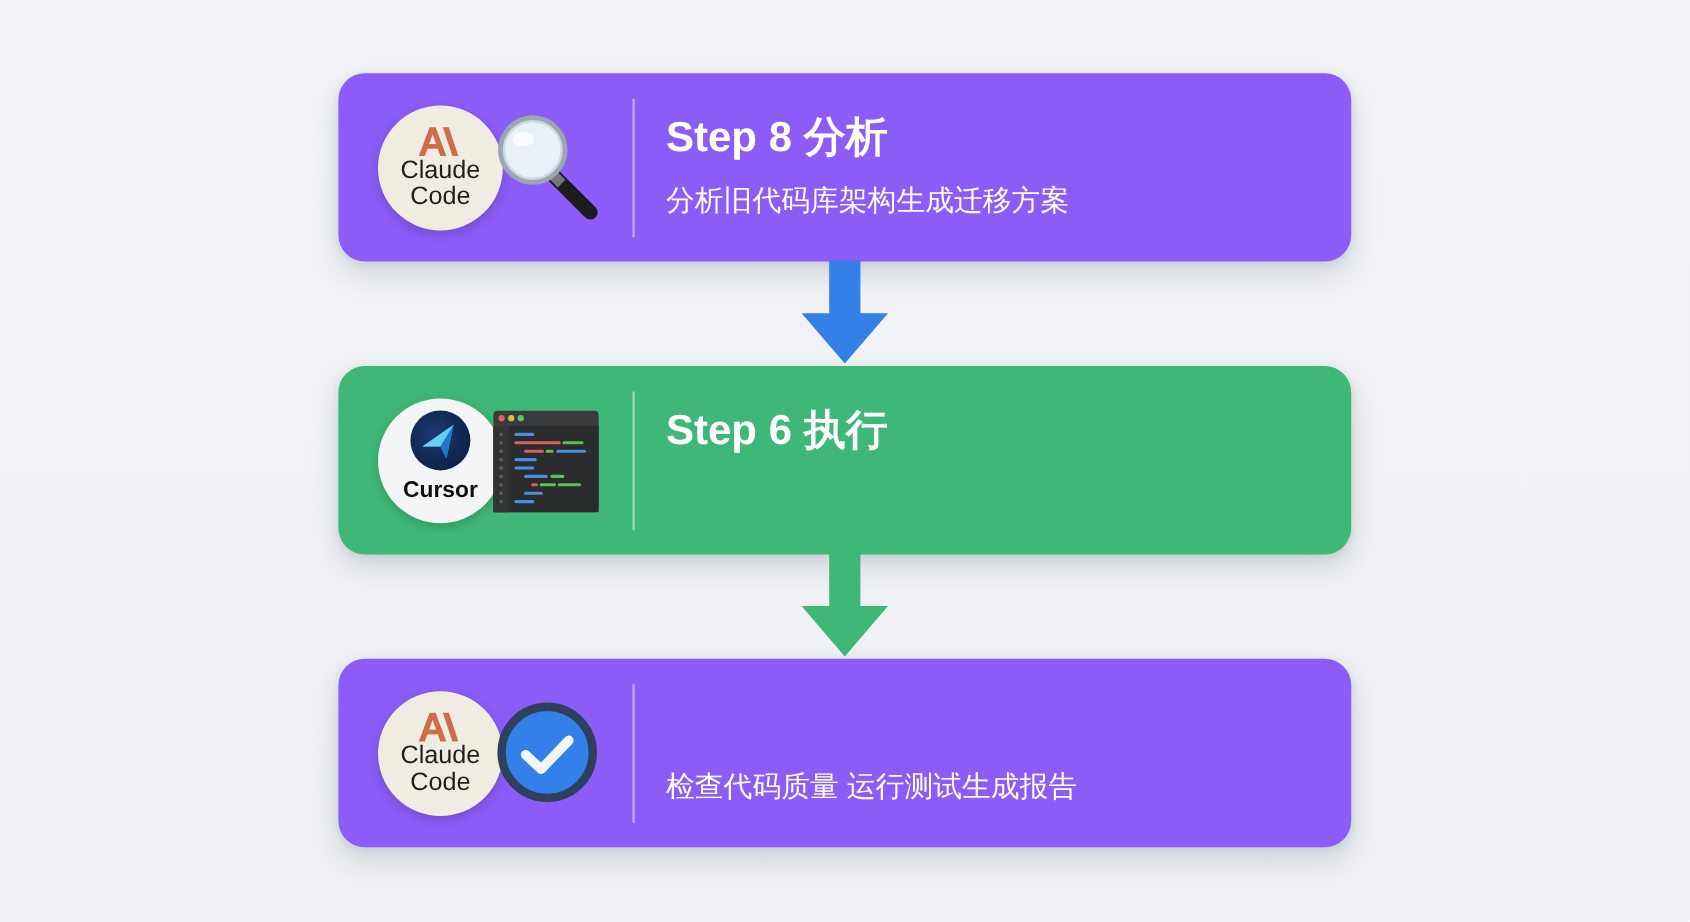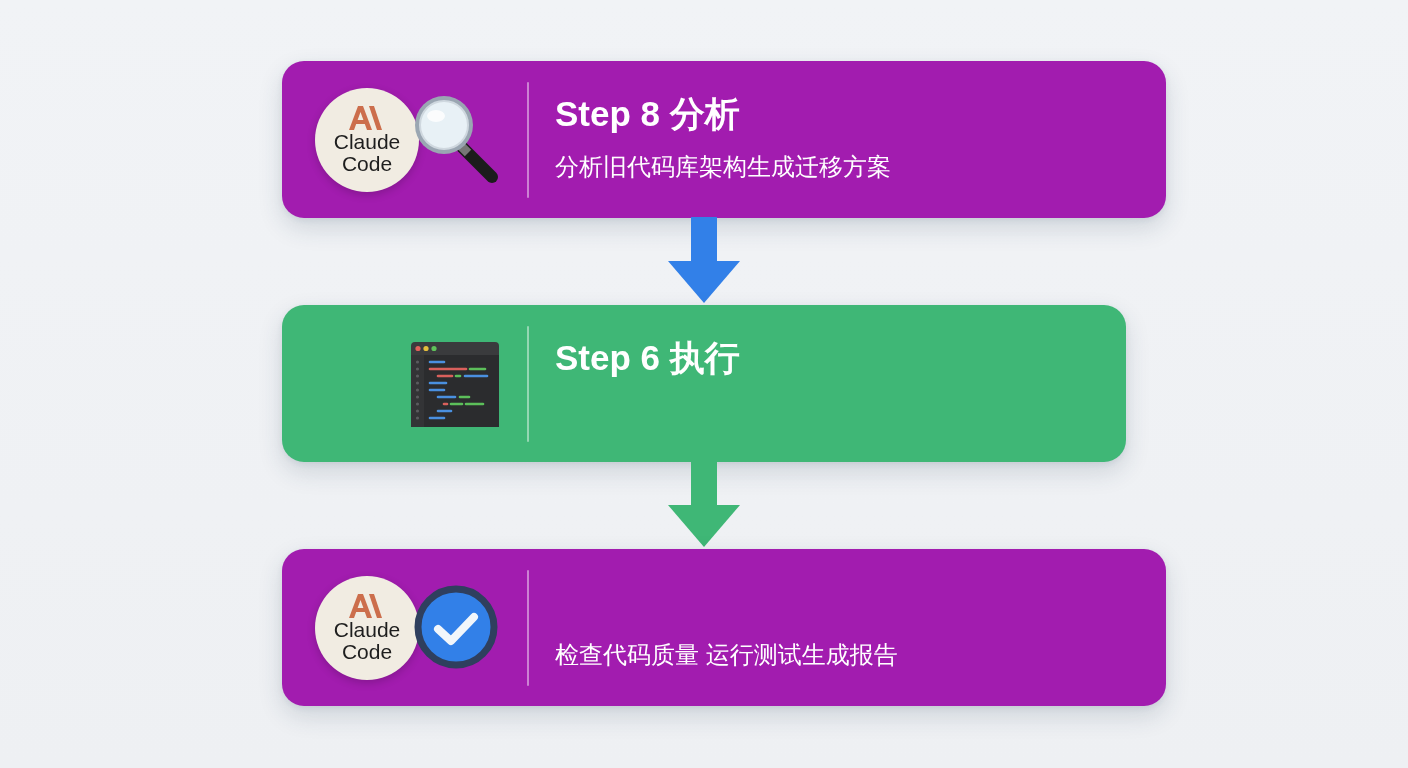--- a/index.html
+++ b/index.html
@@ -7,21 +7,21 @@
     width:1408px; height:768px; overflow:hidden;
     background: linear-gradient(180deg,#f1f3f6 0%,#eef0f3 100%);
     font-family:"Liberation Sans","DejaVu Sans",sans-serif;
     position:relative;
   }
   .card {
     position:absolute; left:282px; width:844px; height:157px;
     border-radius:22px;
     box-shadow: 0 10px 24px rgba(40,60,90,0.16), 0 2px 6px rgba(40,60,90,0.08);
   }
-  .card.blue { background:#a21caf;padding-left:40px; }
+  .card.blue { background:#8b5cf6; }
   .card.green { background:#3fb776; }
   .logo-circle {
     position:absolute; left:33px; top:27px; width:104px; height:104px;
     border-radius:50%;
     box-shadow: 0 3px 8px rgba(0,0,0,0.18);
     display:flex; flex-direction:column; align-items:center; justify-content:center;
   }
   .logo-circle.claude { background:#f1ece2; }
   .logo-circle.cursor { background:#f4f5f6; }
   .claude-name {
@@ -74,20 +74,30 @@
   <div class="step-title">Step 8 分析</div>
   <div class="step-desc">分析旧代码库架构生成迁移方案</div>
 </div>
 
 <svg class="arrow" style="top:217px;" viewBox="0 0 72 88">
   <rect x="23" y="0" width="26" height="46" fill="#3280e8"></rect>
   <polygon points="0,44 72,44 36,86" fill="#3280e8"></polygon>
 </svg>
 
 <div class="card green" style="top:305px;">
+  <div class="logo-circle cursor">
+    <div class="cursor-mark">
+      <svg width="50" height="50" viewBox="0 0 50 50" style="position:absolute;left:0;top:0;">
+        <polygon points="36,12 30,40 25,30 10,30" fill="#3aa7e6"></polygon>
+        <polygon points="36,12 25,30 10,30" fill="#67d0f0"></polygon>
+        <polygon points="36,12 30,40 25,30" fill="#1f78c8"></polygon>
+      </svg>
+    </div>
+    <div class="cursor-name">Cursor</div>
+  </div>
   <svg class="tool-icon" style="left:129px;top:37px;" width="88" height="85" viewBox="0 0 88 85">
     <rect x="0" y="0" width="88" height="85" rx="4" fill="#3a3b3d"></rect>
     <rect x="0" y="13" width="88" height="72" fill="#2b2c2e"></rect>
     <rect x="0" y="13" width="13" height="72" fill="#333436"></rect>
     <circle cx="7" cy="6.5" r="2.6" fill="#e0605a"></circle>
     <circle cx="15" cy="6.5" r="2.6" fill="#e5be3c"></circle>
     <circle cx="23" cy="6.5" r="2.6" fill="#5fc35a"></circle>
     <g fill="#5a5b5e">
       <circle cx="6.5" cy="20" r="1.6"></circle>
         <circle cx="6.5" cy="27" r="1.6"></circle>

